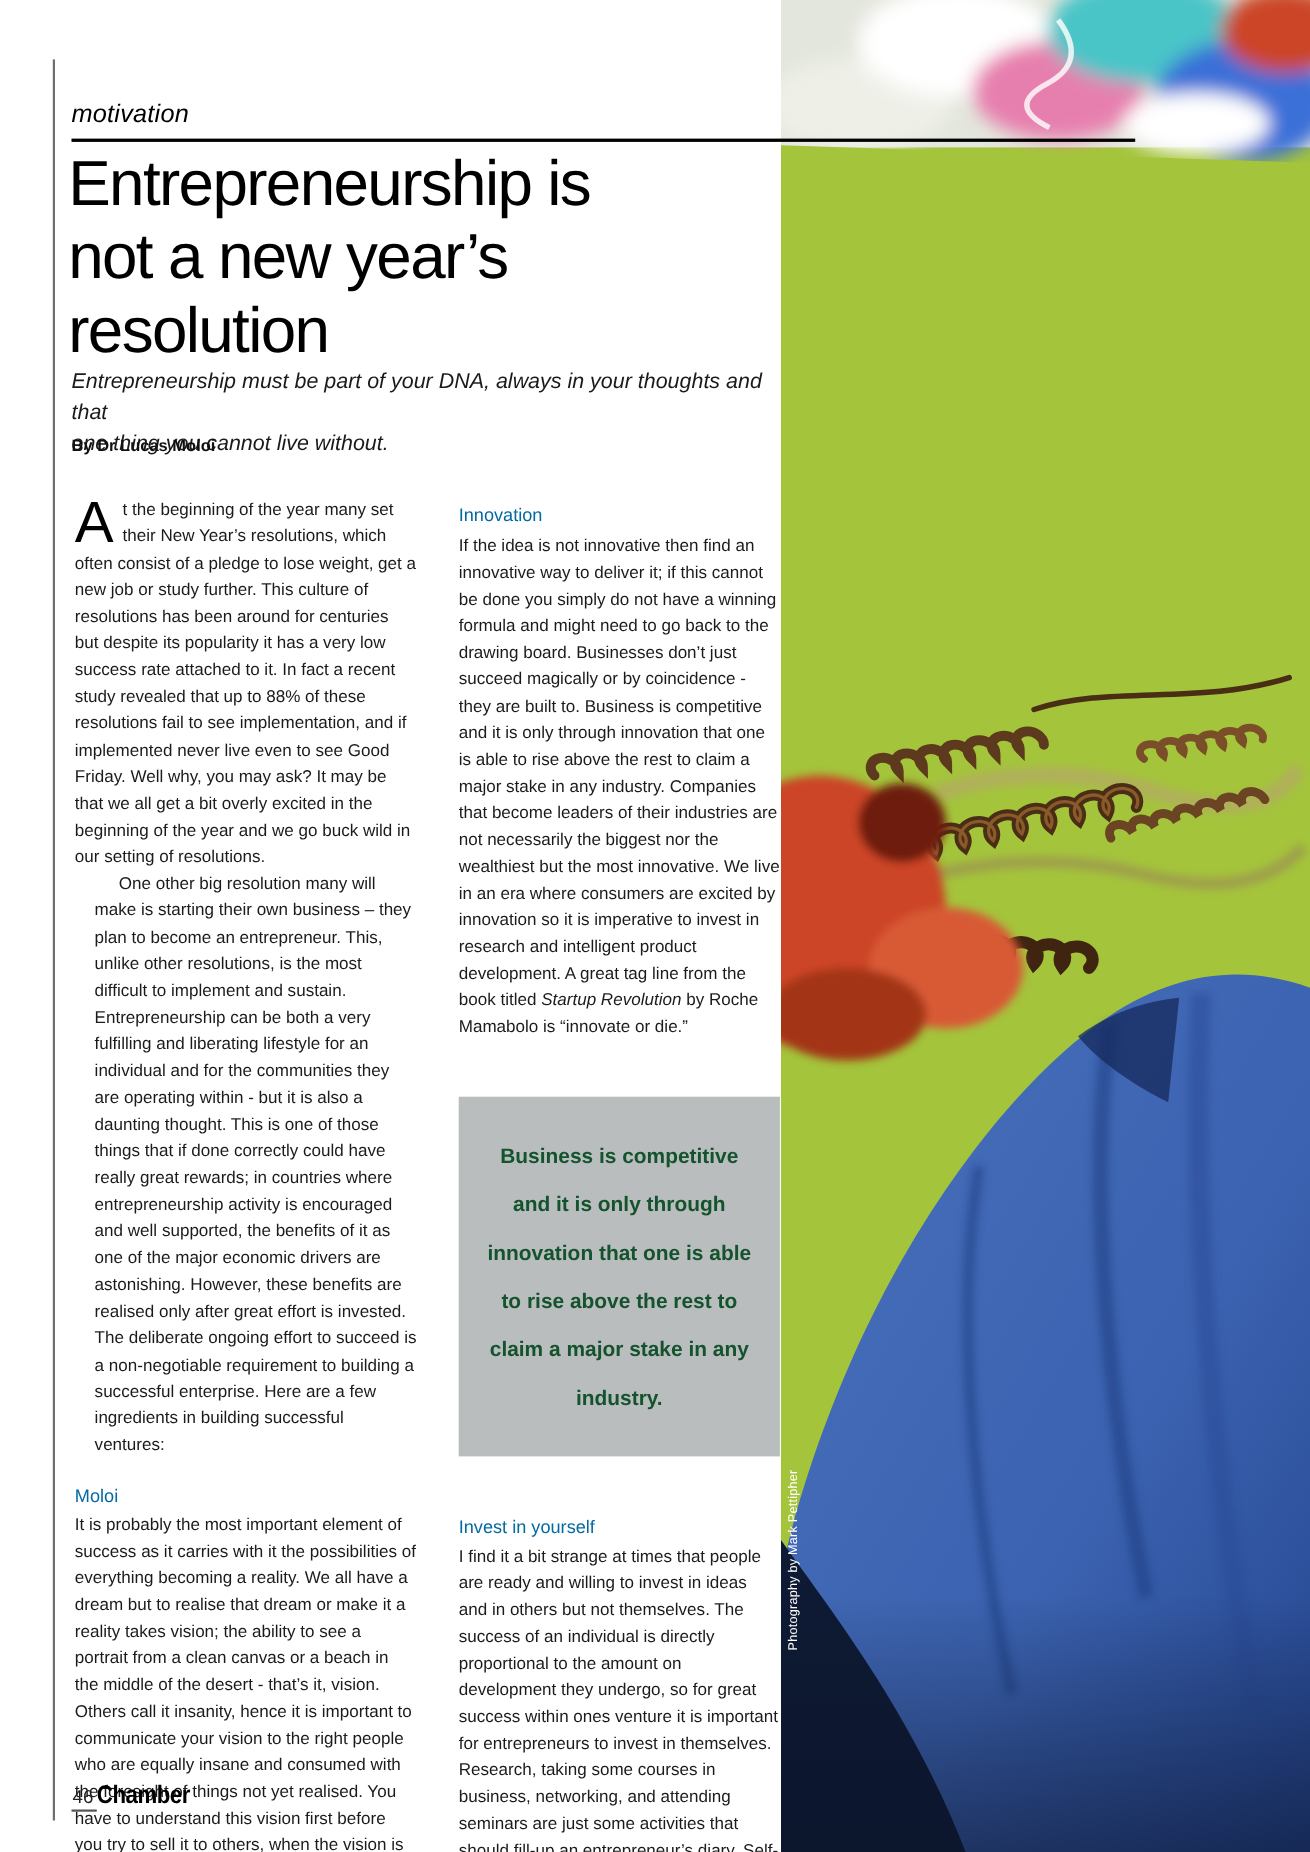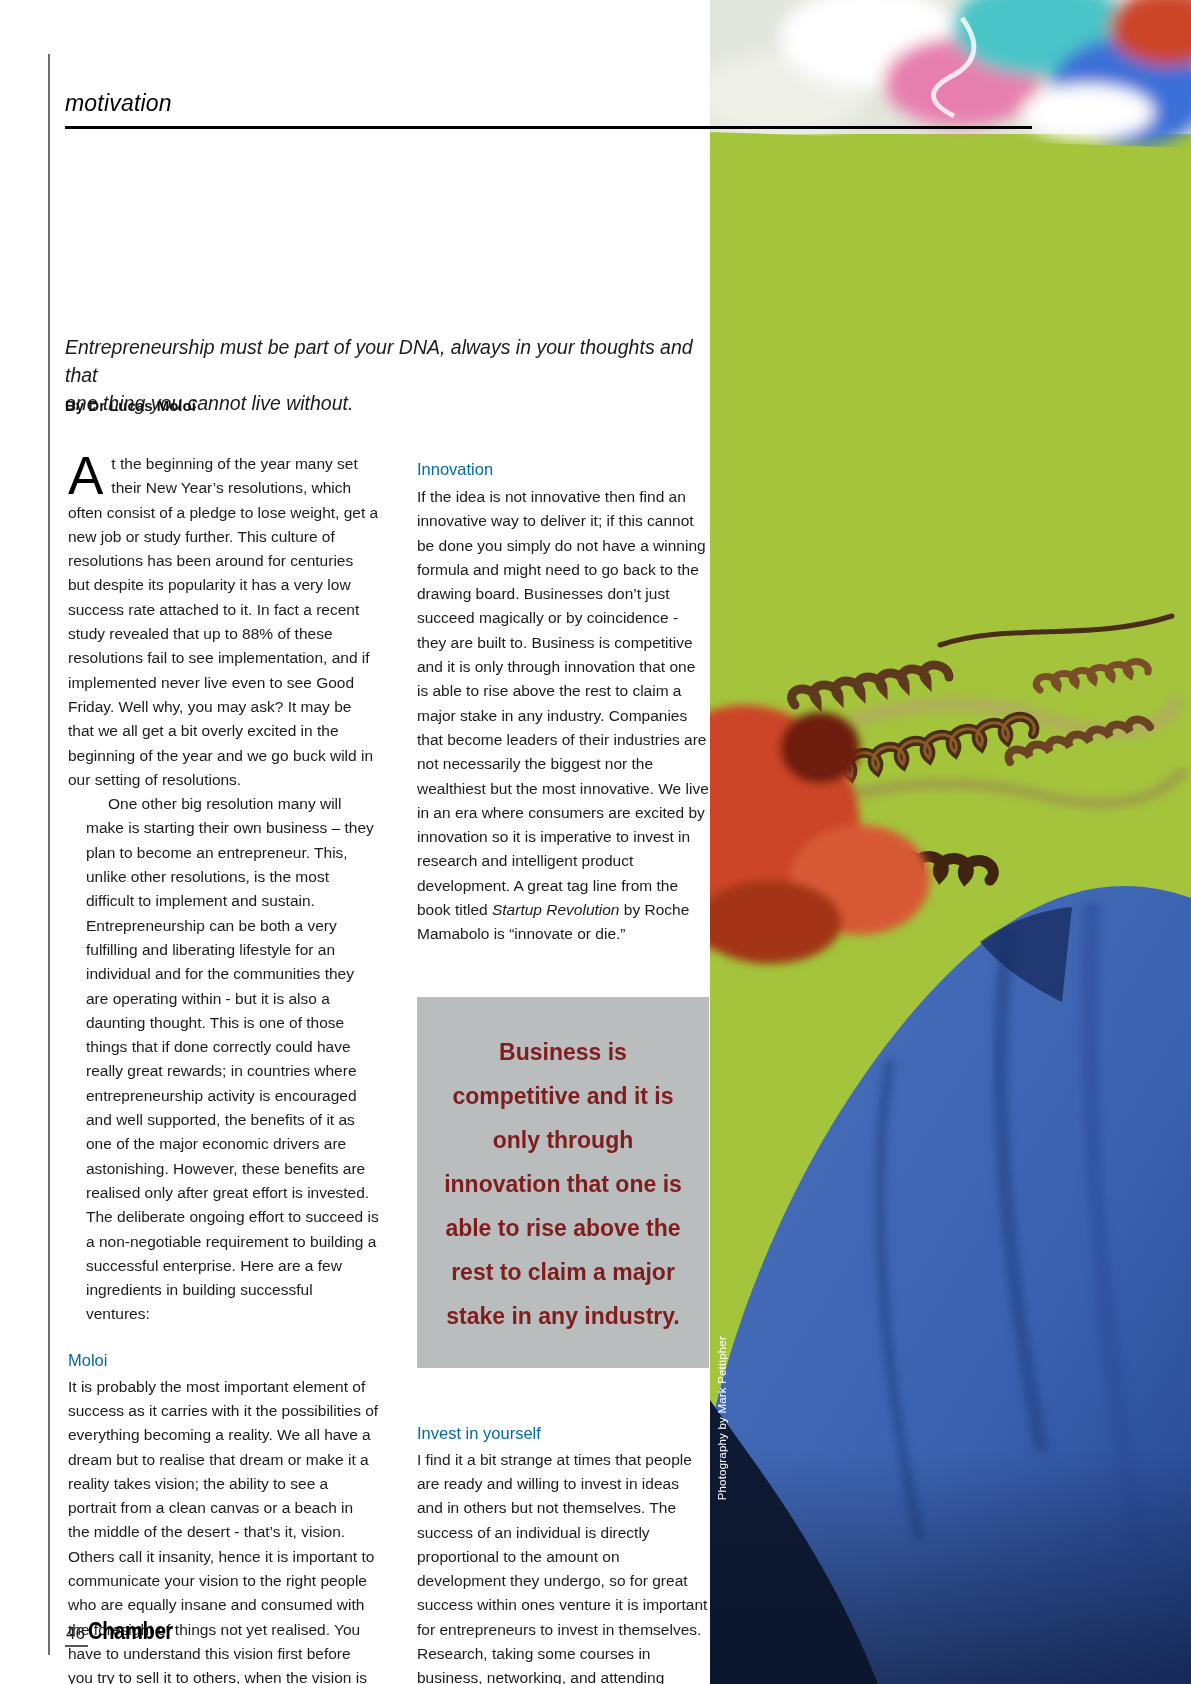--- a/index.html
+++ b/index.html
@@ -26,21 +26,21 @@
 
   .para { margin:0; font-size:15.5px; line-height:24.3px; color:#1b1b1b; text-align:left; }
   .para.indent { text-indent:22px;margin-left:18px; }
 
   .dropcap { float:left; font-size:53px; line-height:42px; padding:3px 8px 0 0; color:#000; }
 
   .subhead { margin:24px 0 5px 0; font-size:16.5px; font-weight:400; color:#0369a1; }
   .subhead.first { margin-top:8px; margin-bottom:6px; }
 
   .pullquote { margin:50px 0 56px 0; background:#babdbe; padding:33px 22px 30px 22px; }
-  .pullquote p { margin:0; font-size:23px; font-weight:700; line-height:44px; text-align:center; color:#7f1d1d; }
+  .pullquote p { margin:0; font-size:19px; font-weight:700; line-height:44px; text-align:center; color:#14532d; }
 
   .footer { position:absolute; left:65px; top:1618px; display:flex; align-items:baseline; }
   .pagenum { font-size:17px; color:#222; border-bottom:2px solid #555; padding:0 3px 1px 1px; }
   .magname { display:inline-block; font-size:23px; font-weight:700; letter-spacing:-.5px; color:#000;
              transform:scaleX(.88); transform-origin:left bottom; }
 
   .photo { position:absolute; left:710px; top:0; width:481px; height:1684px; overflow:hidden; background:#a4c43c; }
   .photo svg { display:block; }
   .credit { position:absolute; left:6px; top:1336px; writing-mode:vertical-rl; transform:rotate(180deg);
             font-size:11.5px; color:#ffffff; letter-spacing:.2px; white-space:nowrap; }
@@ -119,20 +119,23 @@
       <path d="M0,1684 L0,1400 C48,1468 118,1556 168,1684 Z" fill="#0e1a33"></path>
       <rect x="0" y="1450" width="481" height="234" fill="url(#botfade)"></rect>
     </svg>
     <div class="credit">Photography by Mark Pettipher</div>
   </div>
 
   <div class="left-rule"></div>
 
   <div class="kicker">motivation</div>
   <div class="header-rule"></div>
+  <h1 class="title">Entrepreneurship is
+not a new year’s
+resolution</h1>
   <p class="standfirst">Entrepreneurship must be part of your DNA, always in your thoughts and that
 one thing you cannot live without.</p>
   <p class="byline">By Dr Lucas Moloi</p>
 
   <div class="col col1">
     <p class="para"><span class="dropcap">A</span><span>t the beginning of the year many set their New Year’s resolutions, which often consist of a pledge to lose weight, get a new job or study further. This culture of resolutions has been around for centuries but despite its popularity it has a very low success rate attached to it. In fact a recent study revealed that up to 88% of these resolutions fail to see implementation, and if implemented never live even to see Good Friday. Well why, you may ask? It may be that we all get a bit overly excited in the beginning of the year and we go buck wild in our setting of resolutions.</span></p>
     <p class="para indent">One other big resolution many will make is starting their own business – they plan to become an entrepreneur. This, unlike other resolutions, is the most difficult to implement and sustain. Entrepreneurship can be both a very fulfilling and liberating lifestyle for an individual and for the communities they are operating within - but it is also a daunting thought. This is one of those things that if done correctly could have really great rewards; in countries where entrepreneurship activity is encouraged and well supported, the benefits of it as one of the major economic drivers are astonishing. However, these benefits are realised only after great effort is invested. The deliberate ongoing effort to succeed is a non-negotiable requirement to building a successful enterprise. Here are a few ingredients in building successful ventures:</p>
     <h3 class="subhead">Moloi</h3>
     <p class="para">It is probably the most important element of success as it carries with it the possibilities of everything becoming a reality. We all have a dream but to realise that dream or make it a reality takes vision; the ability to see a portrait from a clean canvas or a beach in the middle of the desert - that’s it, vision. Others call it insanity, hence it is important to communicate your vision to the right people who are equally insane and consumed with the foresight of things not yet realised. You have to understand this vision first before you try to sell it to others, when the vision is clear and precise; the achievement of a dream is much more easier.</p>
   </div>

